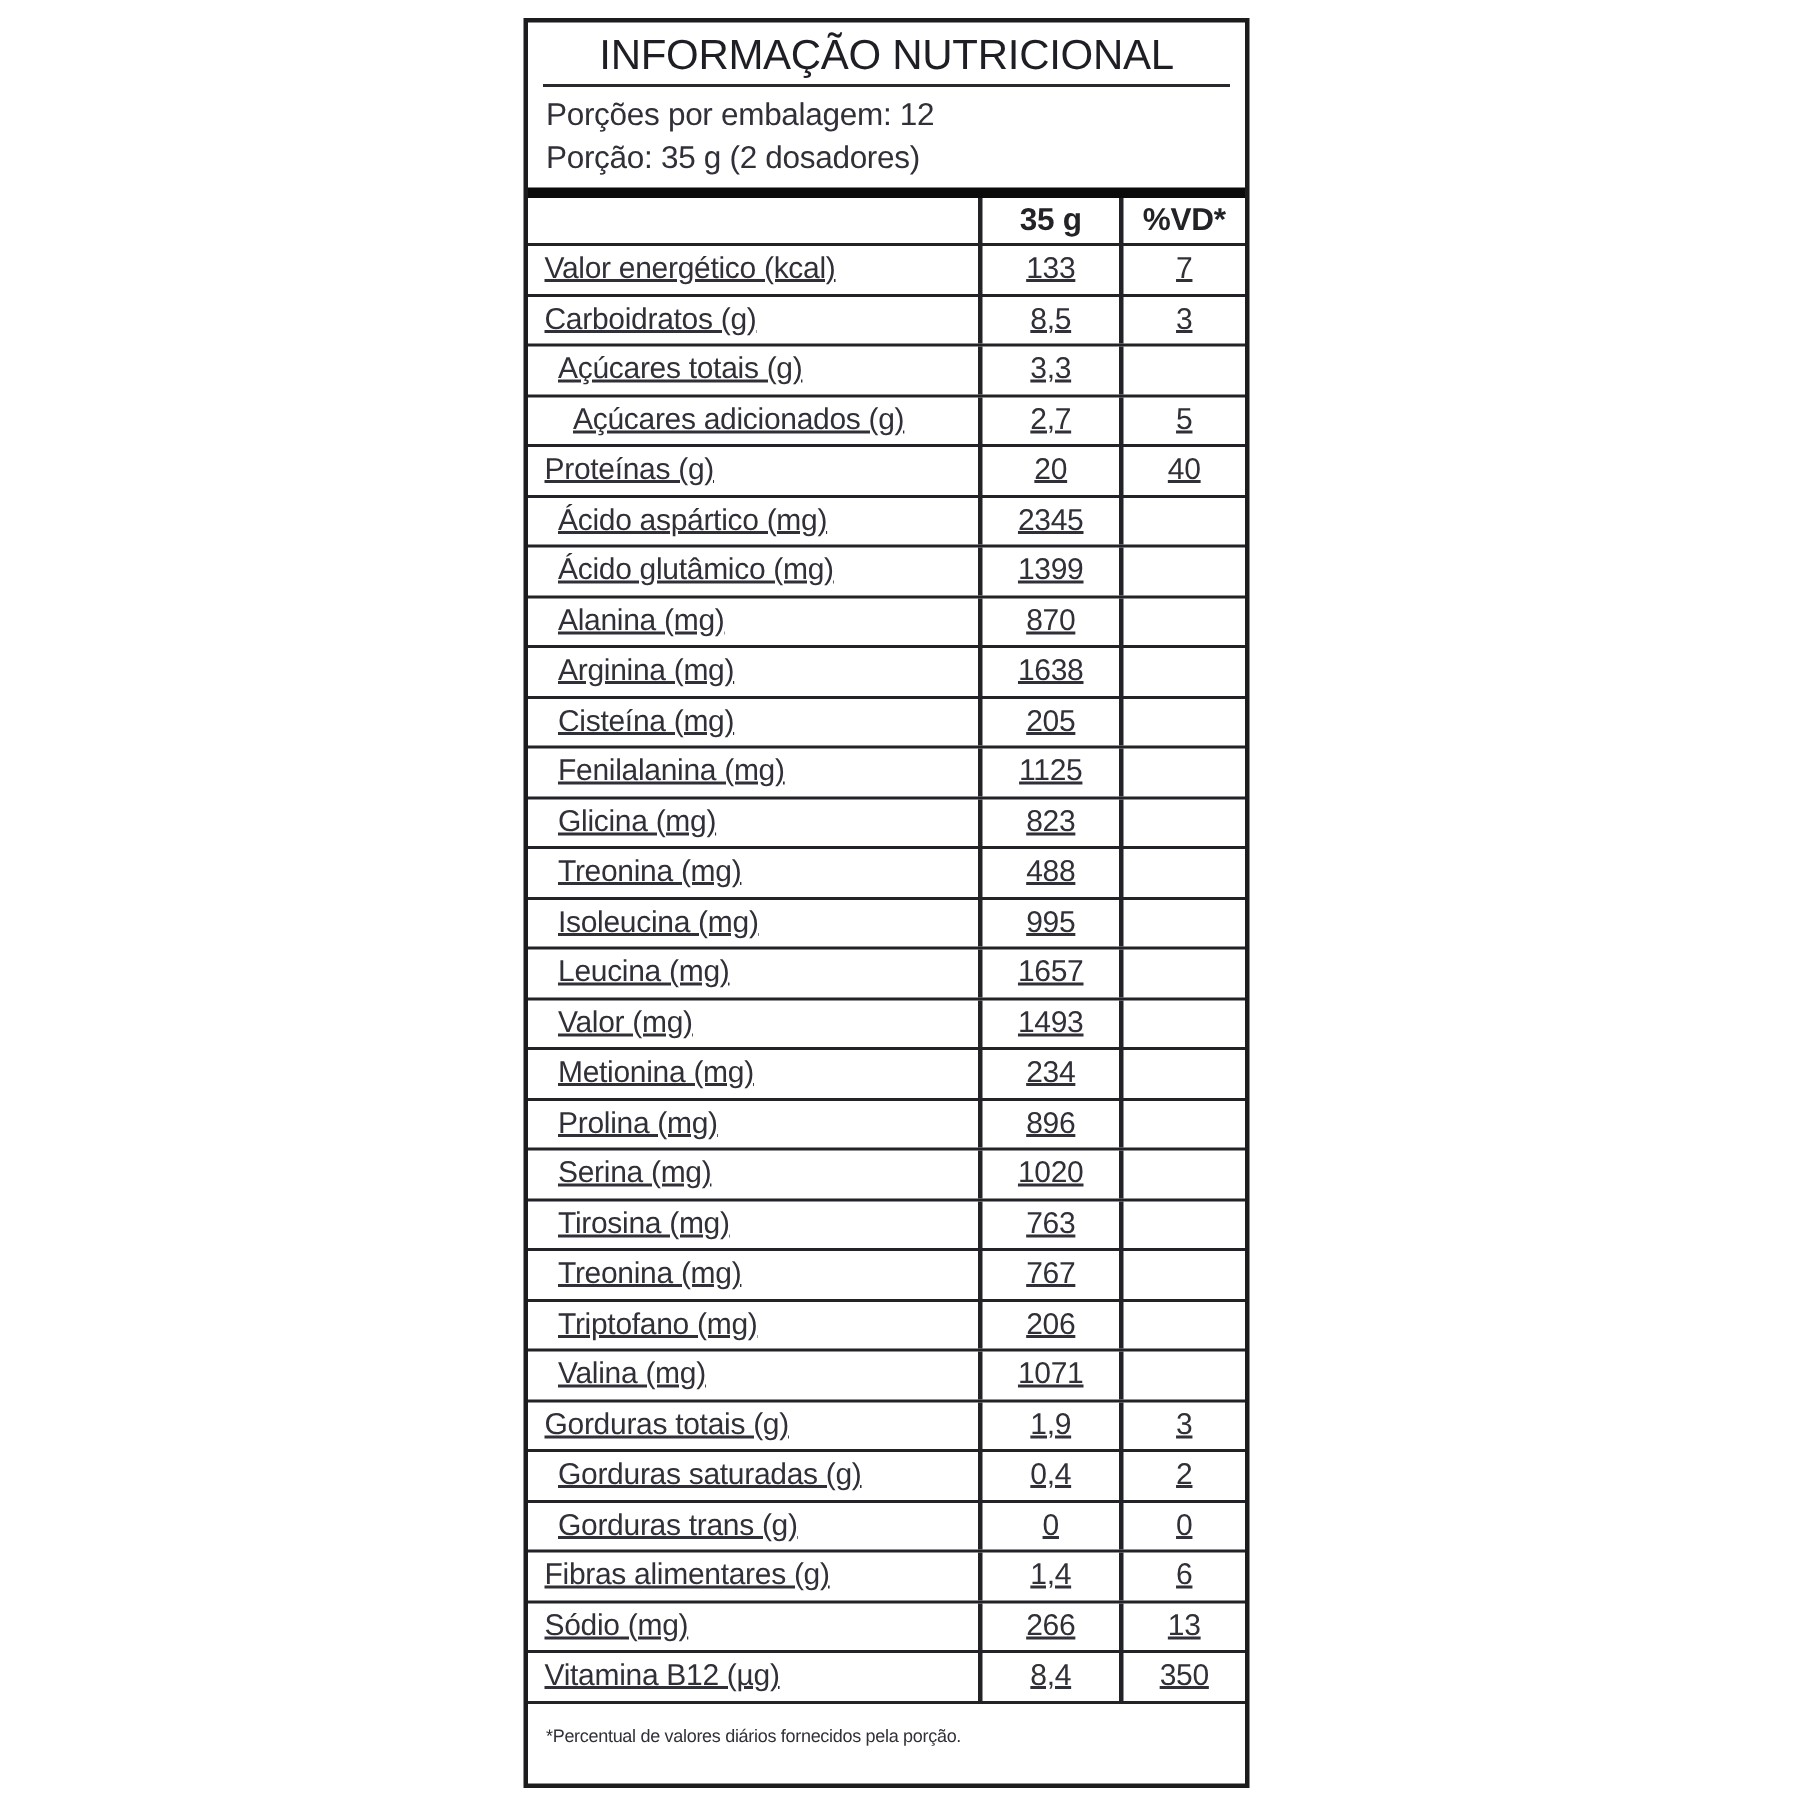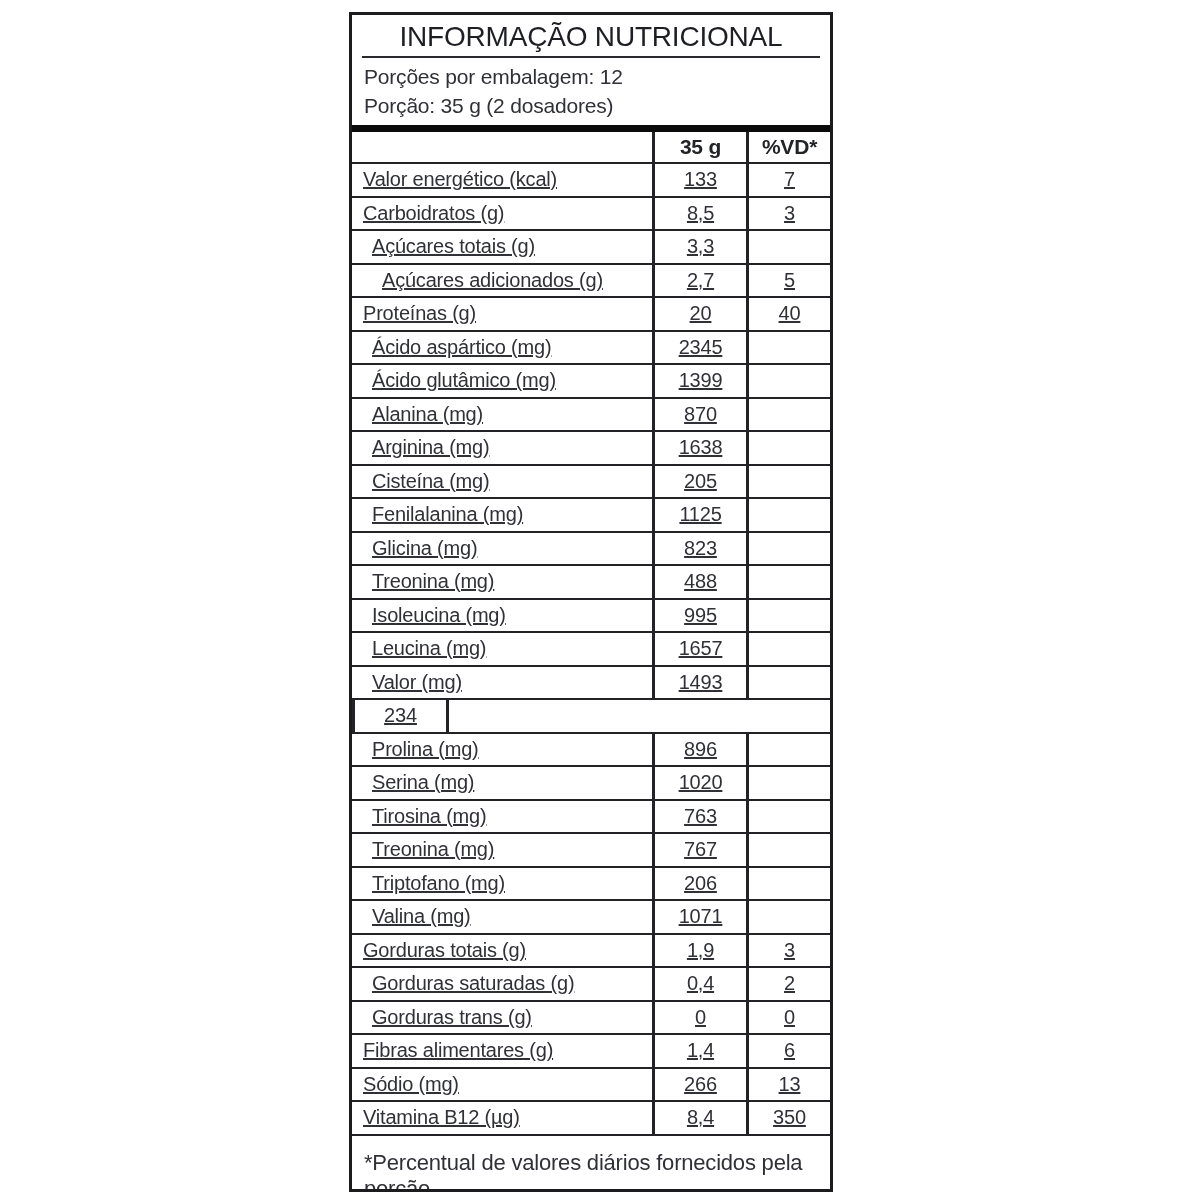--- a/index.html
+++ b/index.html
@@ -77,21 +77,21 @@
   .col-head {
     font-weight: bold;
     font-size: 21px;
     color: #222327;
   }
   .indent-0 { padding-left: 11px; }
   .indent-1 { padding-left: 20px; border-radius: 15px; }
   .indent-2 { padding-left: 30px; }
   .footnote {
     padding: 14px 10px 0 12px;
-    font-size: 22px;
+    font-size: 12px;
     letter-spacing: -0.2px;
     color: #303138;
   }
 </style>
 </head>
 <body>
 
 <div class="label-box">
   <div class="title">INFORMAÇÃO NUTRICIONAL</div>
   <div class="title-rule"></div>
@@ -196,20 +196,21 @@
     <div class="cell vd-cell"></div>
   </div>
 
   <div class="data-row">
     <div class="cell label-cell indent-1">Valor (mg)</div>
     <div class="cell val-cell">1493</div>
     <div class="cell vd-cell"></div>
   </div>
 
   <div class="data-row">
+    <div class="cell label-cell indent-1">Metionina (mg)</div>
     <div class="cell val-cell">234</div>
     <div class="cell vd-cell"></div>
   </div>
 
   <div class="data-row">
     <div class="cell label-cell indent-1">Prolina (mg)</div>
     <div class="cell val-cell">896</div>
     <div class="cell vd-cell"></div>
   </div>
 

